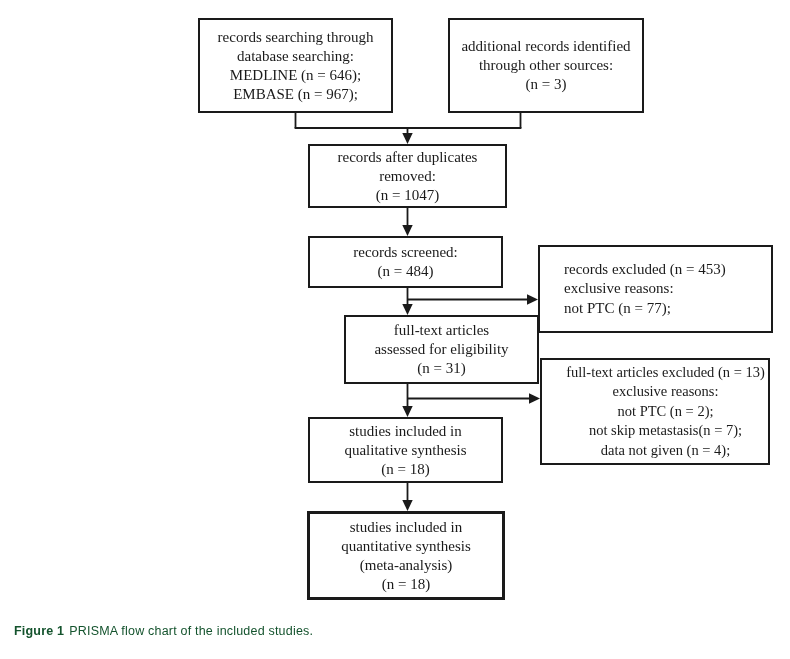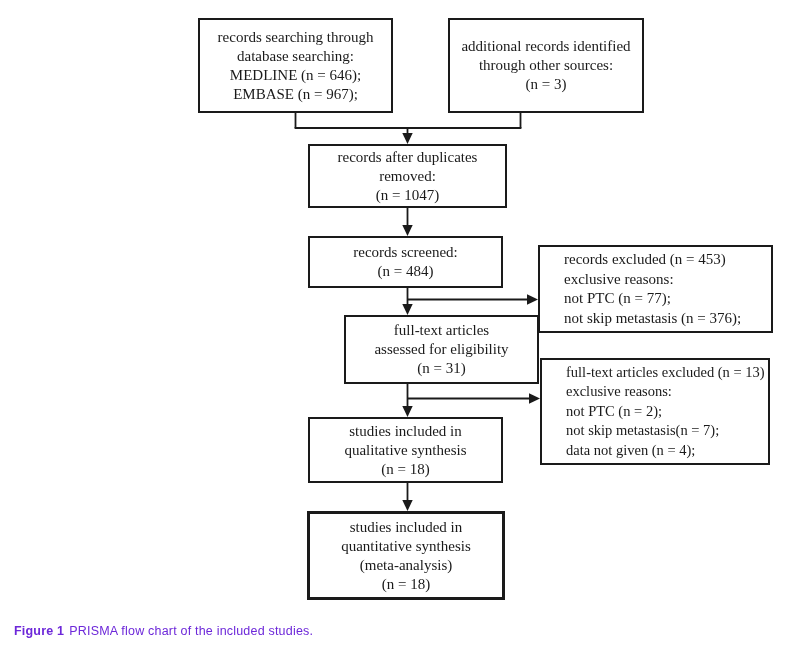--- a/index.html
+++ b/index.html
@@ -42,29 +42,29 @@
   #node-identified    { left: 198px; top: 18px;  width: 195px; height: 95px; }
   #node-additional    { left: 422px; top: 18px;  width: 196px; height: 95px; margin-left: 26px; }
   #node-deduplicated  { left: 308px; top: 144px; width: 199px; height: 64px; }
   #node-screened      { left: 308px; top: 236px; width: 195px; height: 52px; }
   #node-fulltext      { left: 308px; top: 315px; width: 195px; height: 69px; margin-left: 36px; }
   #node-qualitative   { left: 308px; top: 417px; width: 195px; height: 66px; }
   #node-quantitative  { left: 307px; top: 511px; width: 198px; height: 89px; border-width: 3px; }
 
   
   #node-records-excluded  { left: 538px; top: 245px; width: 235px; height: 88px;  line-height: 19.5px; }
-  #node-fulltext-excluded { left: 540px; top: 358px; width: 230px; height: 107px; font-size: 14.5px; line-height: 19.5px; }
+  #node-fulltext-excluded { left: 540px; top: 358px; width: 230px; height: 107px; font-size: 14.5px; line-height: 19.5px; align-items: center; }
 
   .caption {
     position: absolute;
     left: 14px;
     top: 624px;
     font-family: "Liberation Sans", sans-serif;
     font-size: 12.5px;
-    color: #6d28d9;
+    color: #14532d;
     letter-spacing: 0.2px;
   }
   .caption .bold {
     font-weight: bold;
     margin-right: 5px;
   }
 </style>
 </head>
 <body>
 
@@ -150,21 +150,20 @@
       <div class="line">studies included in</div>
       <div class="line">quantitative synthesis</div>
       <div class="line">(meta-analysis)</div>
       <div class="line">(n = 18)</div>
     </div>
 
   <div class="node left" id="node-records-excluded">
       <div class="line">records excluded (n = 453)</div>
       <div class="line">exclusive reasons:</div>
       <div class="line">not PTC (n = 77);</div>
-      <div class="line">not skip metastasis (n = 376);</div>
     </div>
 
   <div class="node left" id="node-fulltext-excluded">
       <div class="line">full-text articles excluded (n = 13)</div>
       <div class="line">exclusive reasons:</div>
       <div class="line">not PTC (n = 2);</div>
       <div class="line">not skip metastasis(n = 7);</div>
       <div class="line">data not given (n = 4);</div>
     </div>
 

